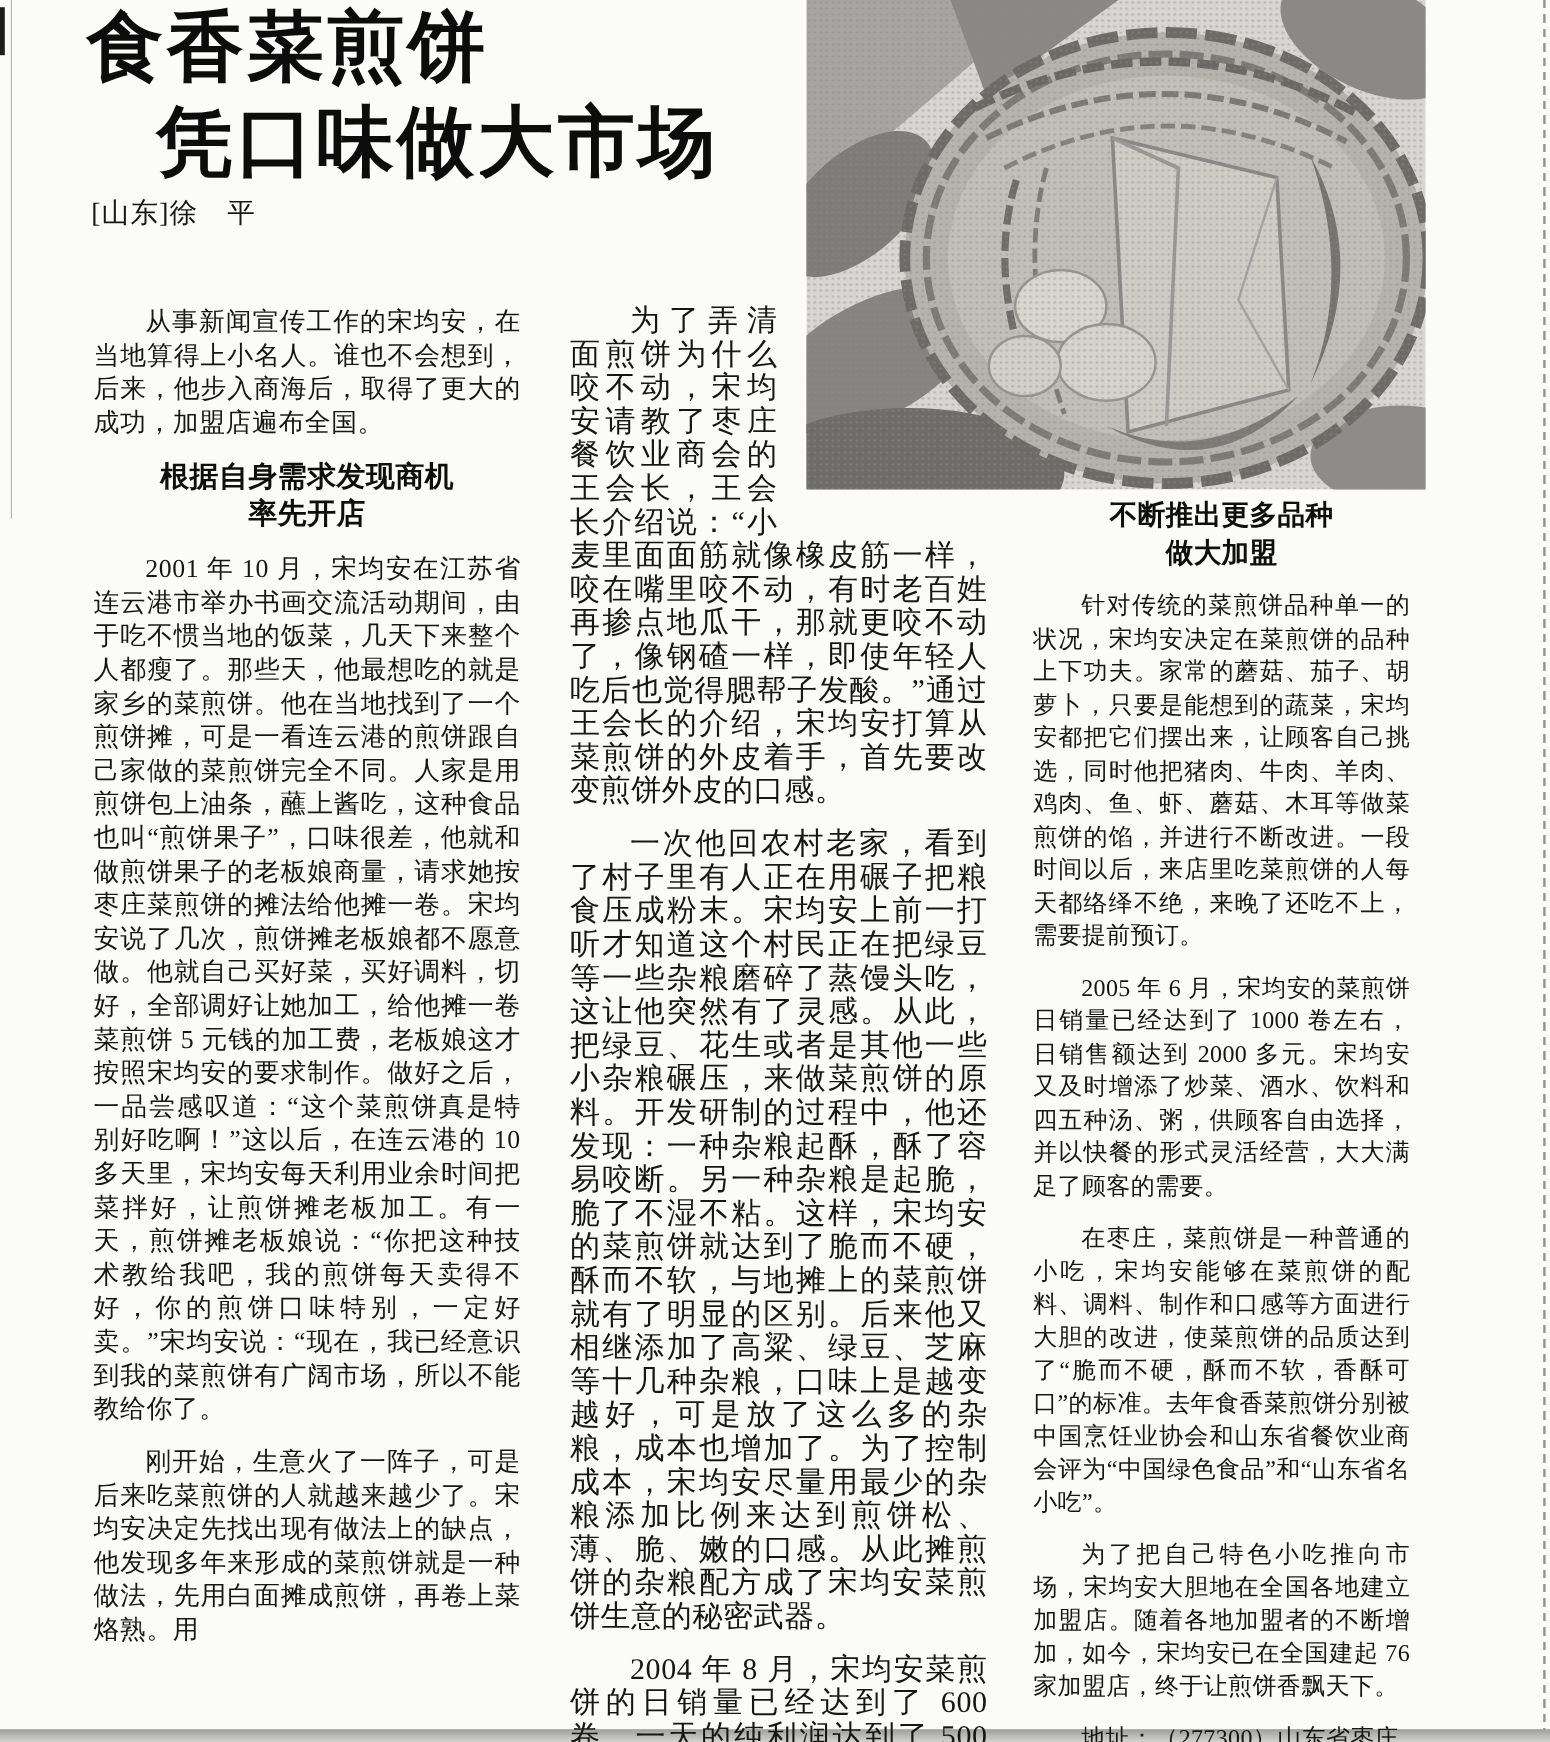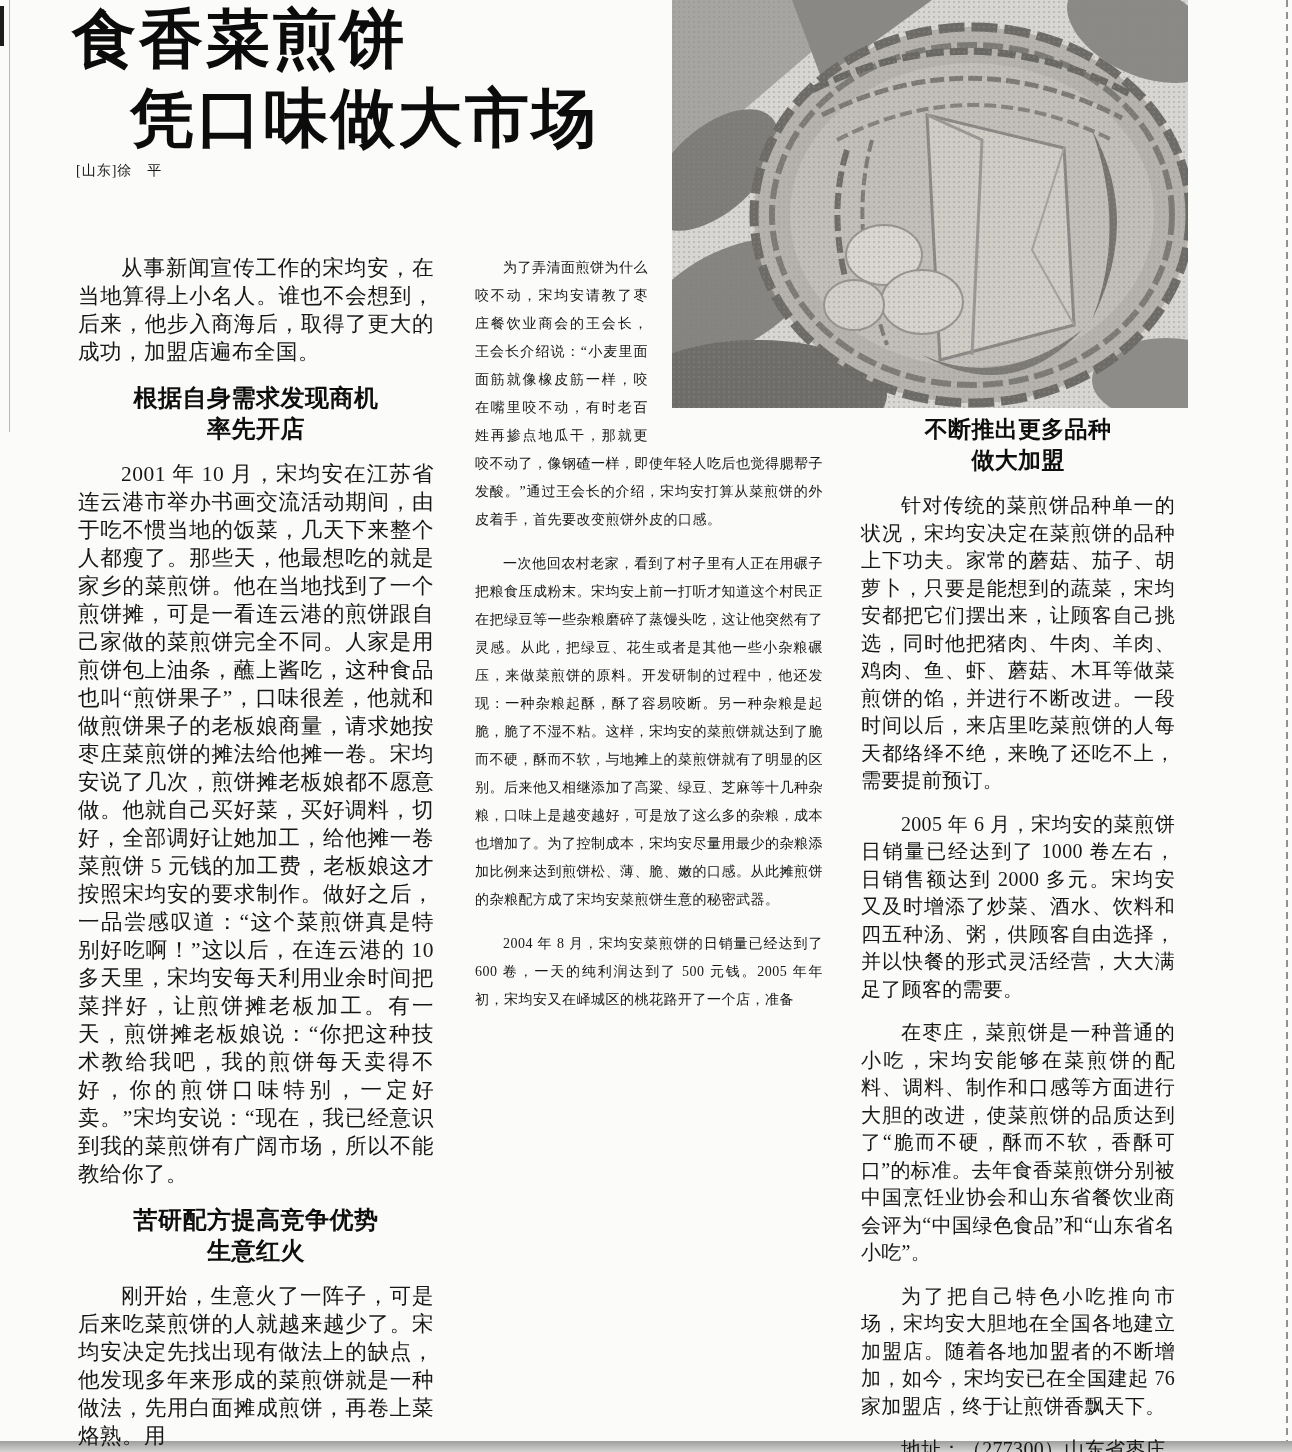--- a/index.html
+++ b/index.html
@@ -13,30 +13,30 @@
   #corner-mark{position:absolute;left:0;top:6px;width:4px;height:40px;background:#1d1d1d;}
   #rule-right{position:absolute;right:4px;top:0;width:2px;height:1452px;
     background:repeating-linear-gradient(180deg,#6f6f6f 0 7px,transparent 7px 12px);opacity:.75;}
   #bottom-band{position:absolute;left:0;top:1441px;width:1292px;height:11px;
     background:linear-gradient(#9e9e9e,#d4d4d2);}
 
   
   #title{position:absolute;left:72px;top:0px;font-weight:700;font-size:64px;line-height:1.24;
     letter-spacing:3px;color:#0c0c0c;}
   #title .t2{display:block;margin-left:58px;}
-  #byline{position:absolute;left:76px;top:162px;font-size:14px;letter-spacing:1px;}
+  #byline{position:absolute;left:76px;top:162px;font-size:23px;letter-spacing:1px;}
 
   
   #photo{position:absolute;left:672px;top:0;width:516px;height:408px;}
   #photo svg{display:block;width:100%;height:100%;}
 
   
   .col{position:absolute;text-align:justify;overflow:hidden;}
   #col1{left:62px;top:238px;width:388px;height:1214px;font-size:21.5px;line-height:28px;letter-spacing:.5px;}
-  #col2{left:459px;top:238px;width:380px;height:1214px;font-size:14px;line-height:28px;letter-spacing:.5px;}
+  #col2{left:459px;top:238px;width:380px;height:1214px;font-size:25px;line-height:28px;letter-spacing:.5px;}
   #col3{left:845px;top:414px;width:346px;height:1038px;font-size:20px;line-height:27.5px;letter-spacing:.3px;}
 
   .para{margin:16px;text-indent:2em;}
   .contact{text-align:left;}
   .col-head{font-family:"Liberation Sans","DejaVu Sans",sans-serif;font-weight:700;
     text-align:center;text-indent:0;color:#0e0e0e;}
   #col1 .col-head{font-size:24px;line-height:31px;margin:3px 0 13px;}
   #col3 .col-head{font-size:23px;line-height:31px;margin:0 0 15px;}
   .photo-spacer{float:right;width:175px;height:174px;}
 </style>
@@ -98,24 +98,20 @@
   </svg>
 </div>
 
 <div class="col" id="col1">
   <p class="para">从事新闻宣传工作的宋均安，在当地算得上小名人。谁也不会想到，后来，他步入商海后，取得了更大的成功，加盟店遍布全国。</p>
   <div class="col-head">
     <span style="display:block">根据自身需求发现商机</span>
     <span style="display:block">率先开店</span>
   </div>
   <p class="para">2001 年 10 月，宋均安在江苏省连云港市举办书画交流活动期间，由于吃不惯当地的饭菜，几天下来整个人都瘦了。那些天，他最想吃的就是家乡的菜煎饼。他在当地找到了一个煎饼摊，可是一看连云港的煎饼跟自己家做的菜煎饼完全不同。人家是用煎饼包上油条，蘸上酱吃，这种食品也叫“煎饼果子”，口味很差，他就和做煎饼果子的老板娘商量，请求她按枣庄菜煎饼的摊法给他摊一卷。宋均安说了几次，煎饼摊老板娘都不愿意做。他就自己买好菜，买好调料，切好，全部调好让她加工，给他摊一卷菜煎饼 5 元钱的加工费，老板娘这才按照宋均安的要求制作。做好之后，一品尝感叹道：“这个菜煎饼真是特别好吃啊！”这以后，在连云港的 10 多天里，宋均安每天利用业余时间把菜拌好，让煎饼摊老板加工。有一天，煎饼摊老板娘说：“你把这种技术教给我吧，我的煎饼每天卖得不好，你的煎饼口味特别，一定好卖。”宋均安说：“现在，我已经意识到我的菜煎饼有广阔市场，所以不能教给你了。</p>
-  <div class="col-head">
-    <span style="display:block">苦研配方提高竞争优势</span>
-    <span style="display:block">生意红火</span>
-  </div>
   <p class="para">刚开始，生意火了一阵子，可是后来吃菜煎饼的人就越来越少了。宋均安决定先找出现有做法上的缺点，他发现多年来形成的菜煎饼就是一种做法，先用白面摊成煎饼，再卷上菜烙熟。用</p>
 </div>
 
 <div class="col" id="col2">
   <p class="para"><span class="photo-spacer"></span><span>为了弄清面煎饼为什么咬不动，宋均安请教了枣庄餐饮业商会的王会长，王会长介绍说：“小麦里面面筋就像橡皮筋一样，咬在嘴里咬不动，有时老百姓再掺点地瓜干，那就更咬不动了，像钢碴一样，即使年轻人吃后也觉得腮帮子发酸。”通过王会长的介绍，宋均安打算从菜煎饼的外皮着手，首先要改变煎饼外皮的口感。</span></p>
   <p class="para">一次他回农村老家，看到了村子里有人正在用碾子把粮食压成粉末。宋均安上前一打听才知道这个村民正在把绿豆等一些杂粮磨碎了蒸馒头吃，这让他突然有了灵感。从此，把绿豆、花生或者是其他一些小杂粮碾压，来做菜煎饼的原料。开发研制的过程中，他还发现：一种杂粮起酥，酥了容易咬断。另一种杂粮是起脆，脆了不湿不粘。这样，宋均安的菜煎饼就达到了脆而不硬，酥而不软，与地摊上的菜煎饼就有了明显的区别。后来他又相继添加了高粱、绿豆、芝麻等十几种杂粮，口味上是越变越好，可是放了这么多的杂粮，成本也增加了。为了控制成本，宋均安尽量用最少的杂粮添加比例来达到煎饼松、薄、脆、嫩的口感。从此摊煎饼的杂粮配方成了宋均安菜煎饼生意的秘密武器。</p>
   <p class="para">2004 年 8 月，宋均安菜煎饼的日销量已经达到了 600 卷，一天的纯利润达到了 500 元钱。2005 年年初，宋均安又在峄城区的桃花路开了一个店，准备</p>
 </div>
 
 <div class="col" id="col3">

